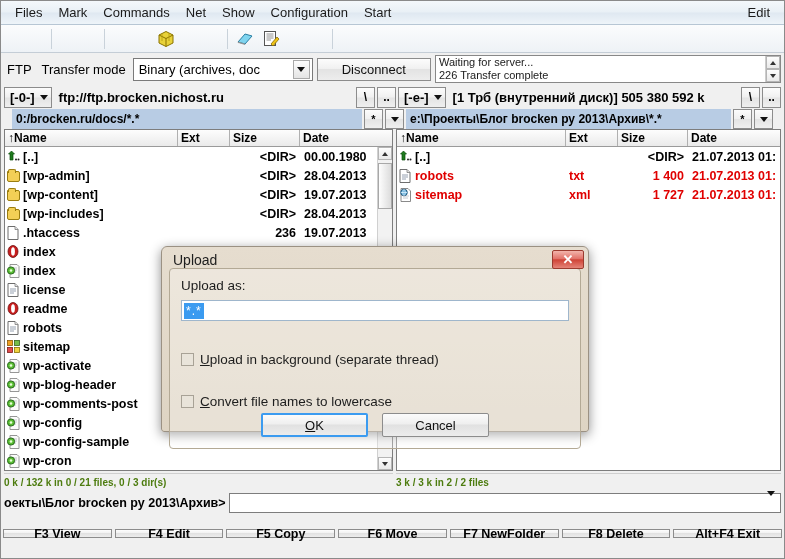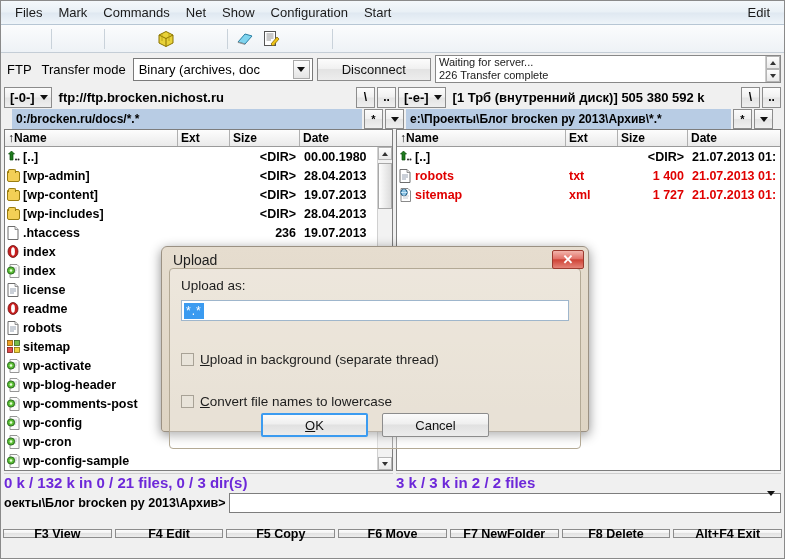--- a/index.html
+++ b/index.html
@@ -169,21 +169,21 @@
   .vthumb { position:absolute; left:0; right:0; top:16px; height: 46px;
             background: linear-gradient(to right,#fdfdfd,#dcdcdc); border:1px solid #a8a8a8;}
 
   
   .ic { width: 13px; height: 14px; flex: 0 0 13px; position: relative; }
   .ic-folder { background: #f3cf56; border: 1px solid #9a7d10; border-radius: 0 2px 2px 2px; height: 11px; margin-top:2px;}
   .ic-folder:before { content:""; position:absolute; left:0; top:-3px; width:6px;height:3px;background:#f3cf56;border:1px solid #9a7d10;border-bottom:none;border-radius:2px 2px 0 0;}
 
   
   .statusrow { display: flex; padding: 2px 3px 0 3px; gap: 3px; height: 20px; }
-  .statusbox { font-size: 15px; font-weight: bold; color: #6d28d9; display:flex; align-items:center;
+  .statusbox { font-size: 10px; font-weight: bold; color: #4d7c0f; display:flex; align-items:center;
                border-top: 1px solid #cfcfcf; }
   .statusbox.left { width: 389px; }
   .statusbox.right { flex: 1; }
 
   
   .cmdrow { display: flex; align-items: center; padding: 2px 3px; gap: 3px; height: 24px; }
   .cmdprompt { font-size: 12.5px; font-weight: bold; white-space: nowrap; }
   .cmdinput { flex: 1; height: 20px; background: #fff; border: 1px solid #7d7d7d;
               display: flex; align-items: center; padding: 0 2px; }
   .cmdarrow { margin-left:auto; padding-right:3px; }
@@ -557,35 +557,35 @@
             <div class="c-date"></div>
           </div>
           <div class="row">
             <div class="c-name">
               <span class="ic"><svg width="13" height="14" viewBox="0 0 13 14">
                   <path d="M3,0.5 L10,0.5 L12,2.5 L12,13.5 L3,13.5 Z" fill="#fbfbfb" stroke="#8a8a8a" stroke-width="0.9"></path>
                   <path d="M5,4 H10 M5,6 H10 M5,8 H9" stroke="#b7bcc4" stroke-width="0.8"></path>
                   <circle cx="4" cy="6.5" r="3.6" fill="#5bbf35" stroke="#1d5e12" stroke-width="0.9"></circle>
                   <circle cx="4" cy="6.5" r="1.3" fill="#e9ffd9"></circle>
                 </svg></span>
-              <span>wp-cron</span>
+              <span>wp-config-sample</span>
             </div>
             <div class="c-ext"></div>
             <div class="c-size"></div>
             <div class="c-date"></div>
           </div>
           <div class="row">
             <div class="c-name">
               <span class="ic"><svg width="13" height="14" viewBox="0 0 13 14">
                   <path d="M3,0.5 L10,0.5 L12,2.5 L12,13.5 L3,13.5 Z" fill="#fbfbfb" stroke="#8a8a8a" stroke-width="0.9"></path>
                   <path d="M5,4 H10 M5,6 H10 M5,8 H9" stroke="#b7bcc4" stroke-width="0.8"></path>
                   <circle cx="4" cy="6.5" r="3.6" fill="#5bbf35" stroke="#1d5e12" stroke-width="0.9"></circle>
                   <circle cx="4" cy="6.5" r="1.3" fill="#e9ffd9"></circle>
                 </svg></span>
-              <span>wp-config-sample</span>
+              <span>wp-cron</span>
             </div>
             <div class="c-ext"></div>
             <div class="c-size"></div>
             <div class="c-date"></div>
           </div>
           <div class="vscroll">
           <div class="sbtn">
               <i class="tri-up"></i>
             </div>
           <div class="vthumb"></div>

